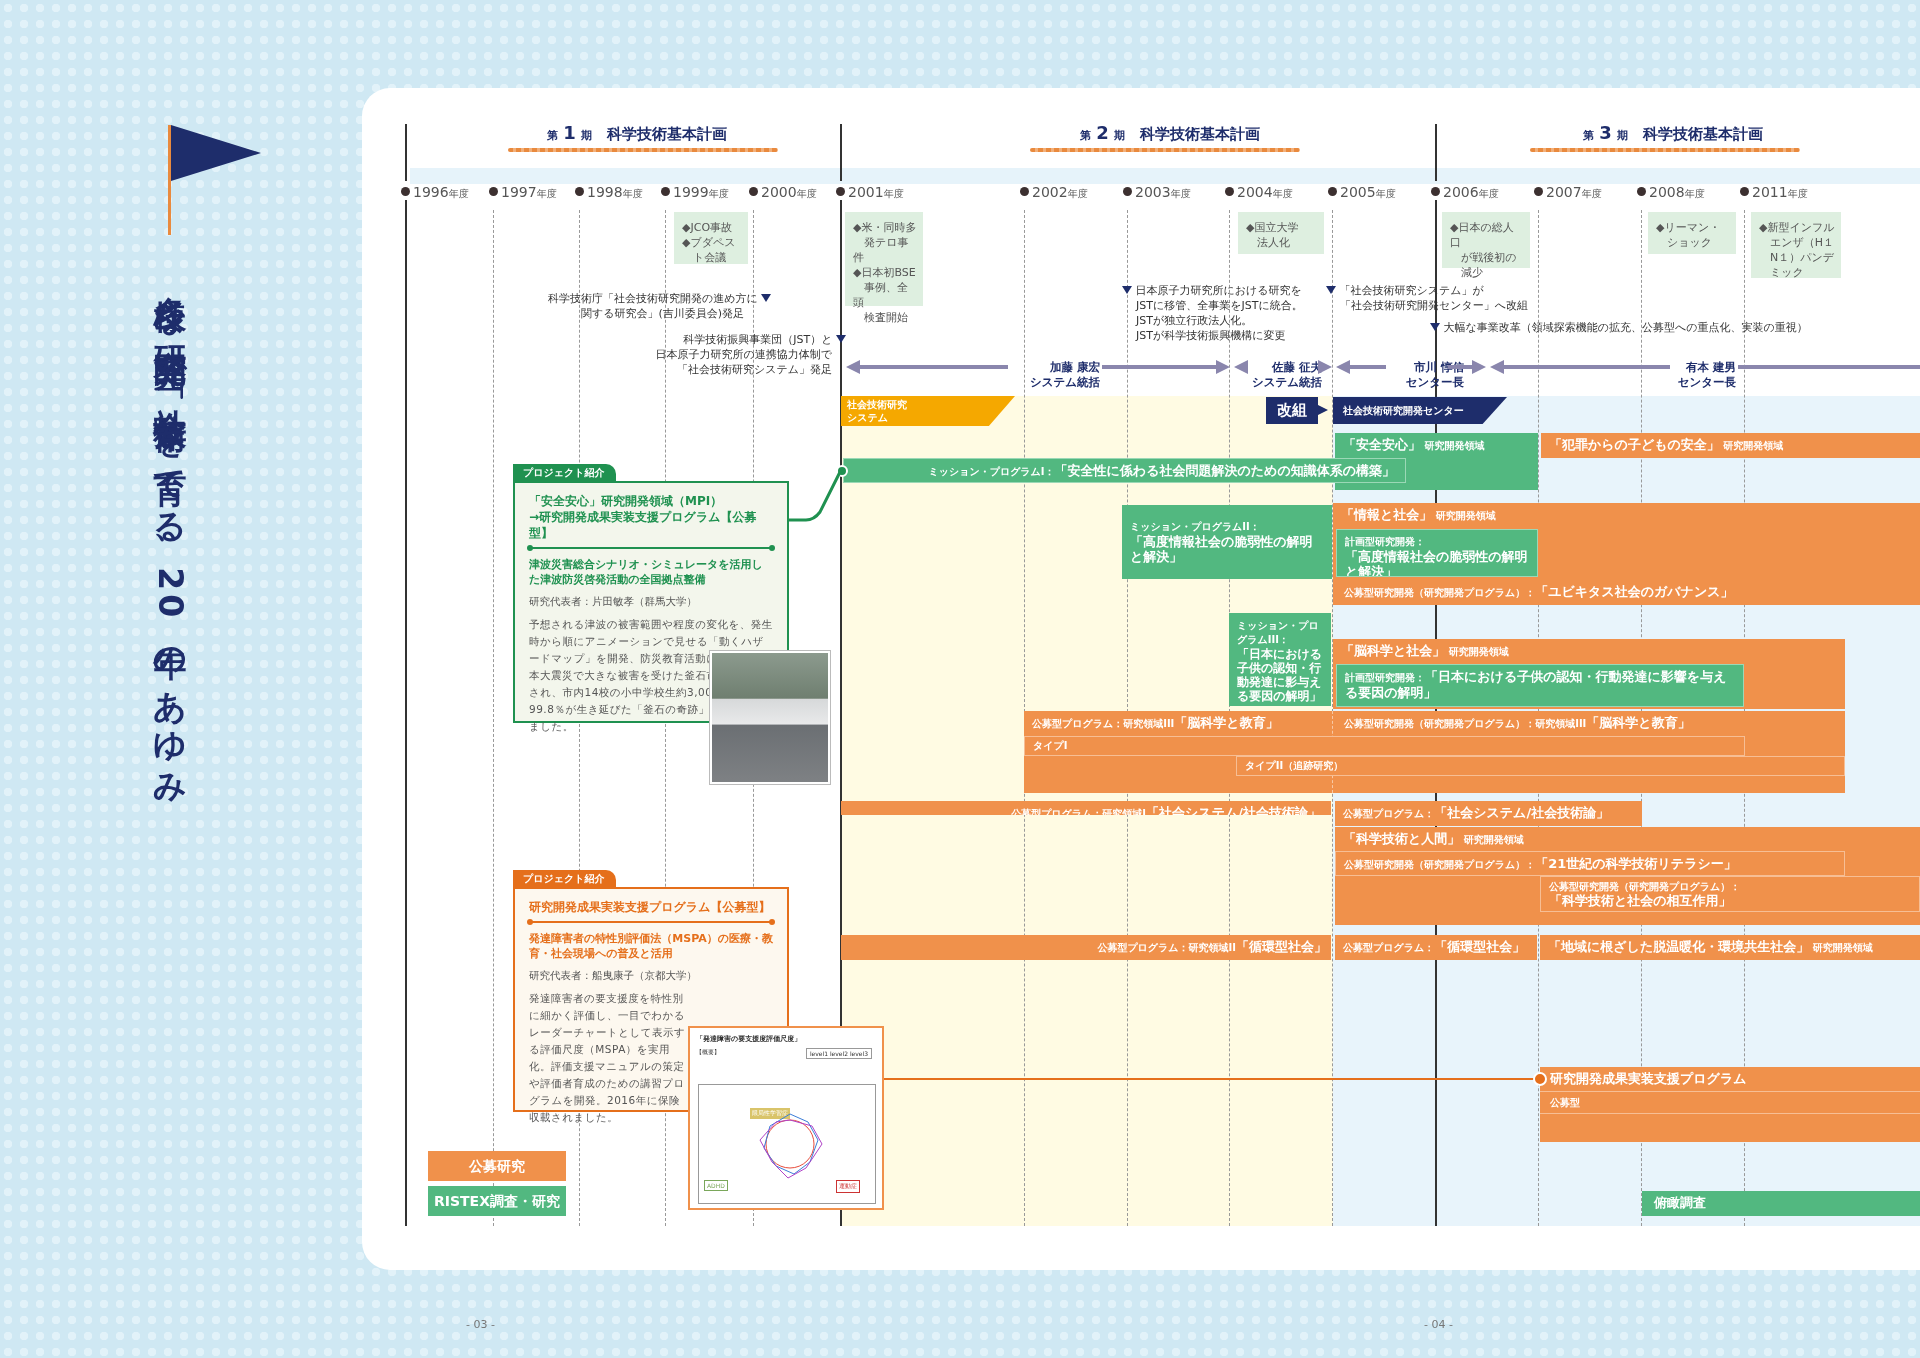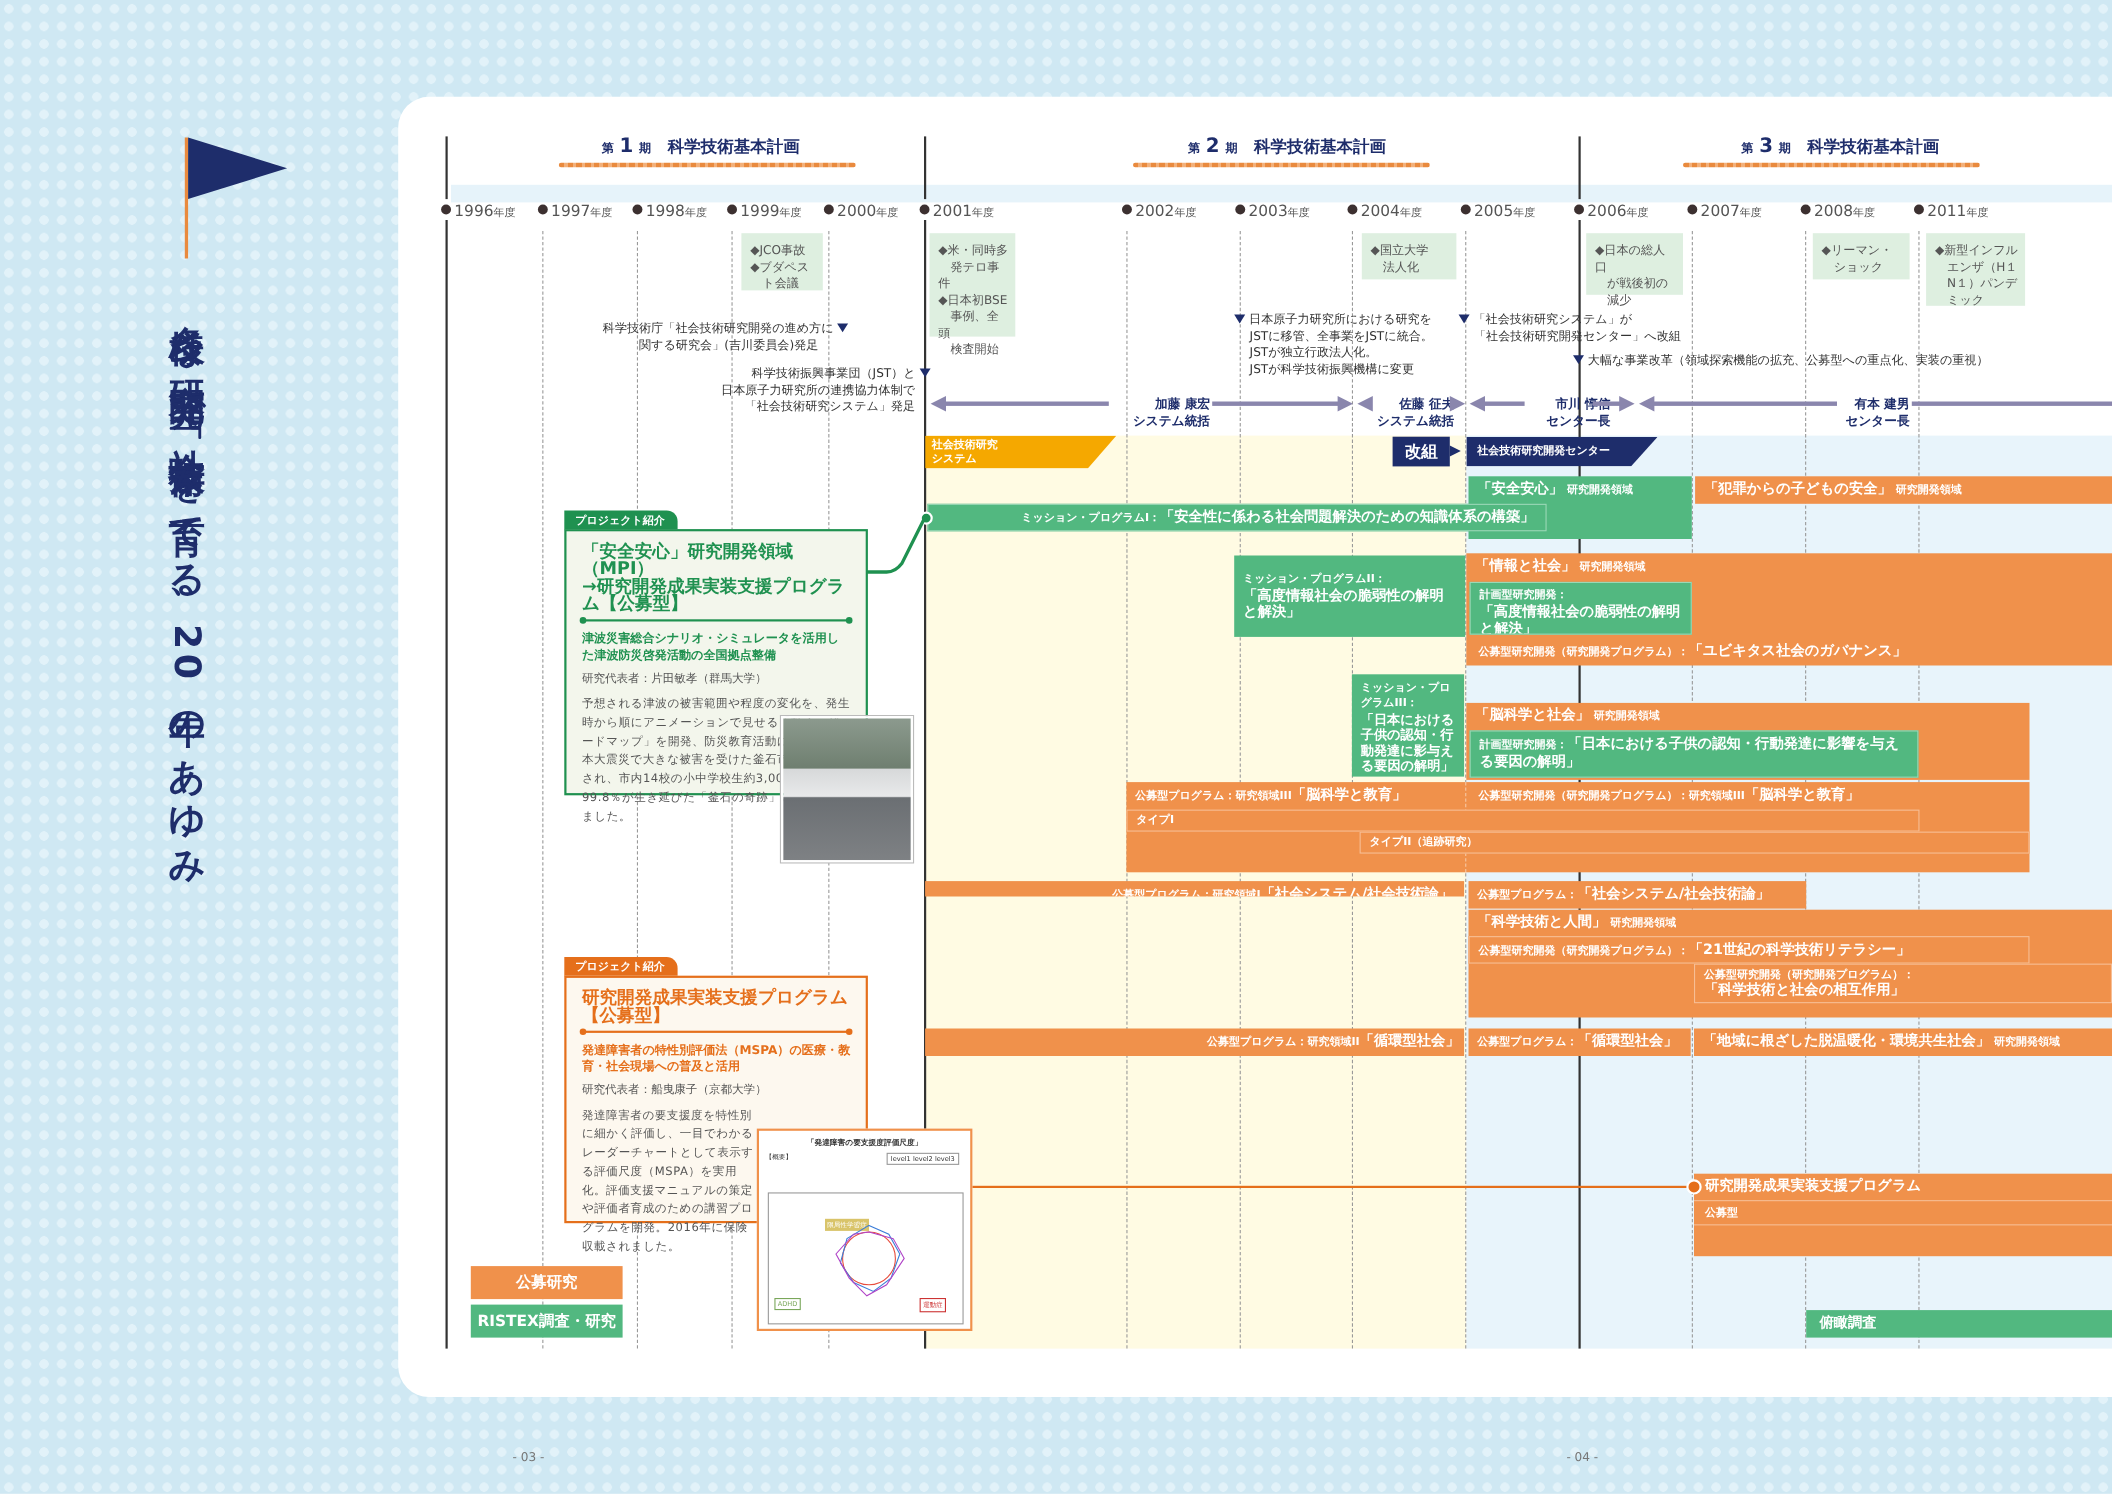--- a/index.html
+++ b/index.html
@@ -33,21 +33,21 @@
 .ahead-r{position:absolute;top:360px;width:0;height:0;border-top:7px solid transparent;border-bottom:7px solid transparent;border-left:14px solid #8a86ad}
 .leader{position:absolute;top:360px;font-size:11.5px;font-weight:bold;color:#1e2d6b;text-align:right;line-height:15px;white-space:nowrap}
 .bar{position:absolute;color:#fff;font-size:10px;font-weight:bold;padding:4px 8px;line-height:15px;overflow:hidden}
 .bar .t{font-size:13px}
 .og{background:#f0914b}
 .gr{background:#52b880}
 .ol{border:1.5px solid #f7be94}
 .gl{border:1.5px solid #9bd8b6}
 .proj{position:absolute;border:2.5px solid;padding:10px 14px 10px 14px;font-size:10.5px;line-height:17px}
 .proj-tab{position:absolute;color:#fff;font-size:10px;font-weight:bold;padding:2px 12px 2px 10px;border-radius:0 10px 0 0}
-.proj h3{font-size:16px;line-height:16px;margin-bottom:6px}
+.proj h3{font-size:12px;line-height:16px;margin-bottom:6px}
 .proj .rule{height:2px;margin:4px 0 8px;position:relative}
 .proj .rule:before,.proj .rule:after{content:"";position:absolute;top:-2px;width:6px;height:6px;border-radius:50%;background:inherit}
 .proj .rule:before{left:-2px}.proj .rule:after{right:-2px}
 .proj .sub{font-size:11px;font-weight:bold;line-height:15px;margin-bottom:6px}
 .proj .lead{color:#555;margin-bottom:6px}
 .proj .body{color:#555;letter-spacing:0.5px}
 .photo{position:absolute;background:linear-gradient(180deg,#8c9a8e 0%,#6f7f70 35%,#d7d9da 36%,#e8e9ea 55%,#6b6f73 56%,#7e8184 100%);border:2px solid #fff;box-shadow:0 0 0 1px #bbb}
 .chart-img{position:absolute;background:#fff;border:2px solid #f0914b;padding:6px}
 .legend{position:absolute;color:#fff;font-size:14px;font-weight:bold;text-align:center;line-height:30px}
 .pageno{position:absolute;top:1318px;font-size:11px;color:#777}
@@ -278,21 +278,21 @@
 <div class="proj" style="left:513px;top:887px;width:276px;height:225px;border-color:#e56f1b;background:#fdf8ef">
   <h3 style="color:#e56f1b">
       <div>研究開発成果実装支援プログラム【公募型】</div>
     </h3>
   <div class="rule" style="background:#e56f1b"></div>
   <div class="sub" style="color:#e56f1b">発達障害者の特性別評価法（MSPA）の医療・教育・社会現場への普及と活用</div>
   <div class="lead">研究代表者：船曳康子（京都大学）</div>
   <div class="body" style="width:160px">発達障害者の要支援度を特性別に細かく評価し、一目でわかるレーダーチャートとして表示する評価尺度（MSPA）を実用化。評価支援マニュアルの策定や評価者育成のための講習プログラムを開発。2016年に保険収載されました。</div>
 </div>
 <div class="chart-img" style="left:688px;top:1026px;width:196px;height:184px">
-  <div style="font-size:7px;text-align:center;font-weight:bold;color:#333">「発達障害の要支援度評価尺度」</div>
+  <div style="font-size:7px;font-weight:bold;color:#333">「発達障害の要支援度評価尺度」</div>
   <div style="font-size:6px;color:#333;margin-top:4px">【概要】</div>
   <div style="position:absolute;right:10px;top:20px;font-size:6px;border:1px solid #999;padding:1px 3px;color:#333"><span>level1</span> <span>level2</span> <span>level3</span></div>
   <div style="position:absolute;left:8px;top:56px;width:178px;height:120px;border:1px solid #999"></div>
   <div style="position:absolute;left:60px;top:80px;font-size:6px;color:#fff;background:#d9c46a;padding:1px 2px">限局性学習症</div>
   <div style="position:absolute;left:14px;top:152px;font-size:6px;color:#7aa75a;border:1px solid #7aa75a;padding:1px 2px">ADHD</div>
   <div style="position:absolute;left:146px;top:152px;font-size:6px;color:#c33;border:1px solid #c33;padding:1px 2px">運動症</div>
   <svg style="position:absolute;left:60px;top:76px" width="80" height="80">
     <circle cx="40" cy="40" r="24" fill="none" stroke="#e74c3c" stroke-width="1"></circle>
     <polygon points="40,10 58,18 68,36 60,58 44,70 26,62 14,44 20,22" fill="none" stroke="#3b7dd8" stroke-width="1"></polygon>
     <polygon points="40,16 62,22 72,40 56,64 38,74 22,58 10,36 26,18" fill="none" stroke="#b043c7" stroke-width="1"></polygon>

